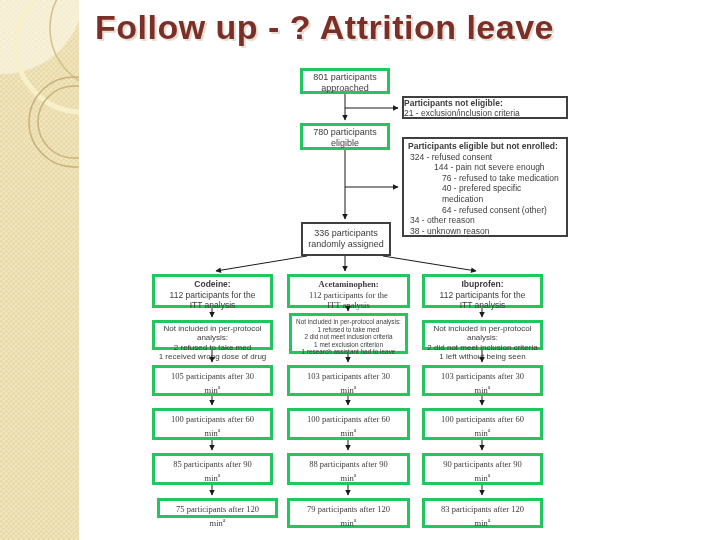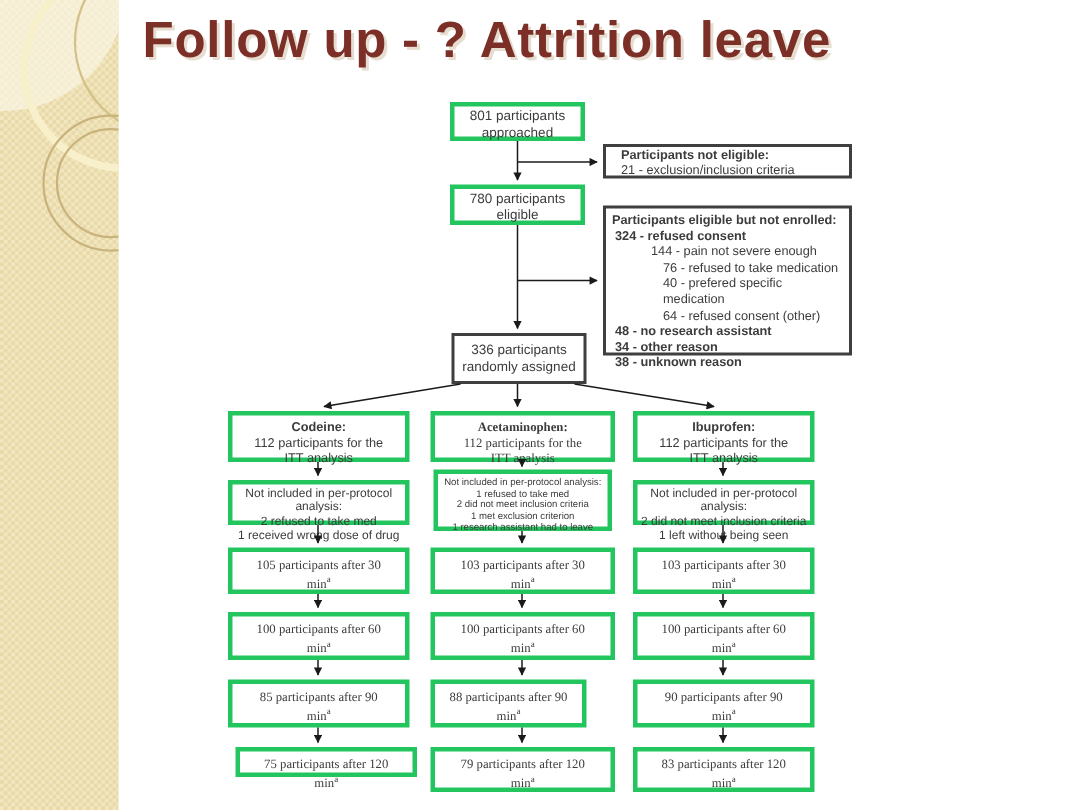--- a/index.html
+++ b/index.html
@@ -28,23 +28,23 @@
   }
   
   .box{
     position:absolute;box-sizing:border-box;background:#ffffff;
     border:3px solid #22c55e;color:#3c3c3c;text-align:center;
     font-size:9px;line-height:11px;padding-top:1px;
   }
   .box.strong{border:2px solid #3f3f3f;}
   .box .b{font-weight:bold;}
   .box-left{text-align:left;}
-  .not-eligible{font-size:8.5px;line-height:9.6px;padding:1px 10px;}
+  .not-eligible{font-size:8.5px;line-height:9.6px;padding:1px 0;}
   .not-enrolled{font-size:8.5px;line-height:10.6px;padding:2px 4px;}
-  .not-enrolled .ind0{padding-left:2px;font-weight:bold;}
+  .not-enrolled .ind0{padding-left:2px;}
   .not-enrolled .ind1{padding-left:26px;}
   .not-enrolled .ind2{padding-left:34px;}
   .hdr{font-size:8.5px;line-height:10.6px;padding-top:2px;}
   .pp{font-size:8px;line-height:9.4px;padding-top:1px;}
   .pp.small{font-size:6.4px;line-height:7.6px;padding-top:2px;}
   .timed{font-size:8.5px;line-height:11px;padding-top:3px;font-family:Liberation Serif, serif;}
   .timed sup{font-size:6px;}
   .line{display:block;}
   
   .connectors{position:absolute;left:0;top:0;pointer-events:none;}
@@ -79,21 +79,20 @@
   <span class="line">eligible</span>
 </div>
 
 <div class="box strong box-left not-enrolled" style="left:402px;top:137px;width:166px;height:100px;">
   <span class="line b">Participants eligible but not enrolled:</span>
   <span class="line ind0">324 - refused consent</span>
   <span class="line ind1">144 - pain not severe enough</span>
   <span class="line ind2">76 - refused to take medication</span>
   <span class="line ind2">40 - prefered specific medication</span>
   <span class="line ind2">64 - refused consent (other)</span>
-  <span class="line ind0">48 - no research assistant</span>
   <span class="line ind0">34 - other reason</span>
   <span class="line ind0">38 - unknown reason</span>
 </div>
 
 <div class="box strong" style="left:301px;top:222px;width:90px;height:34px;padding-top:4px;">
   <span class="line">336 participants</span>
   <span class="line">randomly assigned</span>
 </div>
 
 <div class="box hdr" style="left:152px;top:274px;width:121px;height:34px;">
@@ -136,21 +135,21 @@
   <span class="line">1 research assistant had to leave</span>
 </div>
 <div class="box timed" style="left:287px;top:365px;width:123px;height:31px;">
   <span class="line">103 participants after 30</span>
   <span class="line"><span>min</span><sup>a</sup></span>
 </div>
 <div class="box timed" style="left:287px;top:408px;width:123px;height:32px;">
   <span class="line">100 participants after 60</span>
   <span class="line"><span>min</span><sup>a</sup></span>
 </div>
-<div class="box timed" style="left:287px;top:453px;width:104px;height:32px;">
+<div class="box timed" style="left:287px;top:453px;width:123px;height:32px;">
   <span class="line">88 participants after 90</span>
   <span class="line"><span>min</span><sup>a</sup></span>
 </div>
 <div class="box timed" style="left:287px;top:498px;width:123px;height:30px;">
   <span class="line">79 participants after 120</span>
   <span class="line"><span>min</span><sup>a</sup></span>
 </div>
 
 <div class="box hdr" style="left:422px;top:274px;width:121px;height:34px;">
   <span class="line b">Ibuprofen:</span>

